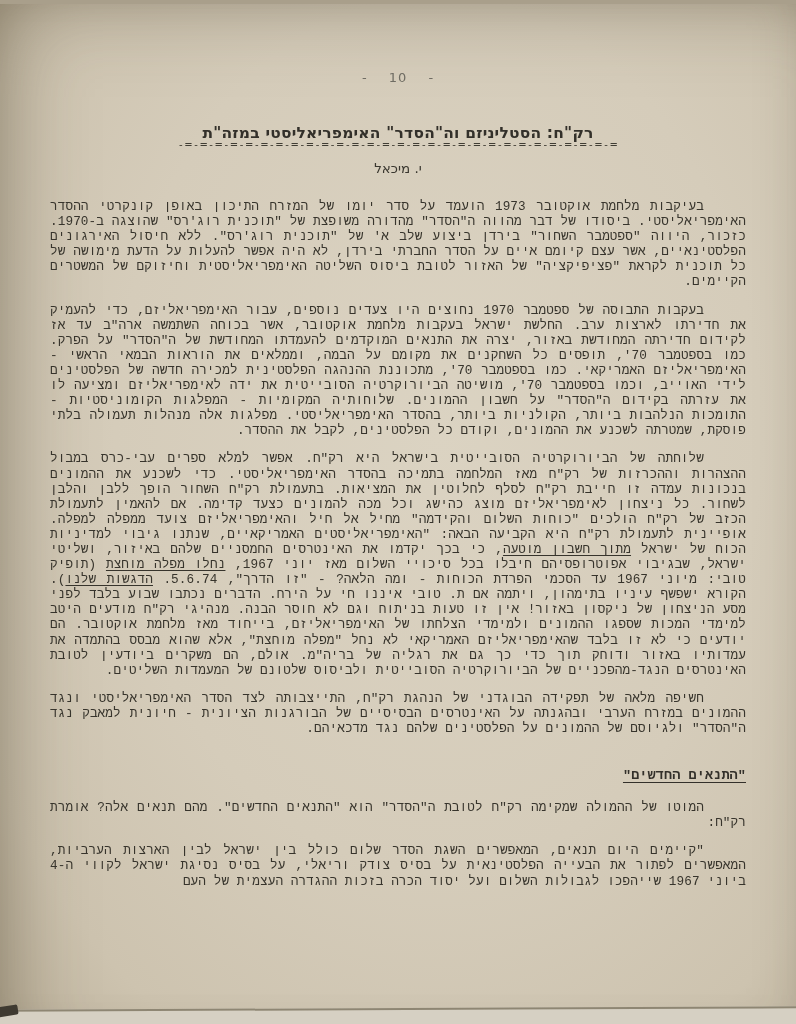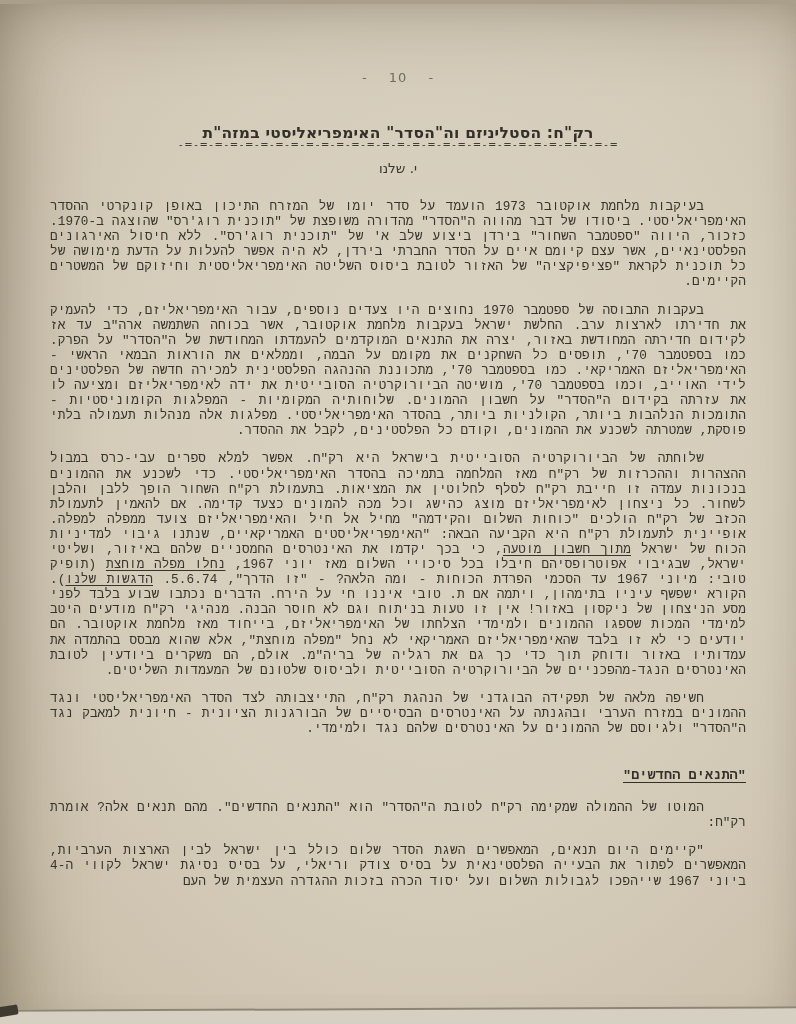--- a/index.html
+++ b/index.html
@@ -91,26 +91,26 @@
   }
 </style>
 </head>
 <body>
 
 <div class="page">
   <div class="page-number">- 10 -</div>
   <header>
     <h1 class="title">רק"ח: הסטליניזם וה"הסדר" האימפריאליסטי במזה"ת</h1>
     <div class="title-underline">-=-=-=-=-=-=-=-=-=-=-=-=-=-=-=-=-=-=-=-=-=-=-=-=-=-=-=-=-=-=-=-=-=-=-=-=-=-=-=-=</div>
-    <div class="byline">י. שלנו</div>
+    <div class="byline">י. מיכאל</div>
   </header>
   <main class="body" id="article-body">
       <p><span class="">בעיקבות מלחמת אוקטובר 1973 הועמד על סדר יומו של המזרח התיכון באופן קונקרטי ההסדר האימפריאליסטי. ביסודו של דבר מהווה ה"הסדר" מהדורה משופצת של "תוכנית רוג'רס" שהוצגה ב-1970. כזכור, היווה "ספטמבר השחור" בירדן ביצוע שלב א' של "תוכנית רוג'רס". ללא חיסול האירגונים הפלסטינאיים, אשר עצם קיומם איים על הסדר החברתי בירדן, לא היה אפשר להעלות על הדעת מימושה של כל תוכנית לקראת "פציפיקציה" של האזור לטובת ביסוס השליטה האימפריאליסטית וחיזוקם של המשטרים הקיימים.</span></p>
       <p><span class="">בעקבות התבוסה של ספטמבר 1970 נחוצים היו צעדים נוספים, עבור האימפריאליזם, כדי להעמיק את חדירתו לארצות ערב. החלשת ישראל בעקבות מלחמת אוקטובר, אשר בכוחה השתמשה ארה"ב עד אז לקידום חדירתה המחודשת באזור, יצרה את התנאים המוקדמים להעמדתו המחודשת של ה"הסדר" על הפרק. כמו בספטמבר 70', תופסים כל השחקנים את מקומם על הבמה, וממלאים את הוראות הבמאי הראשי - האימפריאליזם האמריקאי. כמו בספטמבר 70', מתכוננת ההנהגה הפלסטינית למכירה חדשה של הפלסטינים לידי האוייב, וכמו בספטמבר 70', מושיטה הביורוקרטיה הסובייטית את ידה לאימפריאליזם ומציעה לו את עזרתה בקידום ה"הסדר" על חשבון ההמונים. שלוחותיה המקומיות - המפלגות הקומוניסטיות - התומכות הנלהבות ביותר, הקולניות ביותר, בהסדר האימפריאליסטי. מפלגות אלה מנהלות תעמולה בלתי פוסקת, שמטרתה לשכנע את ההמונים, וקודם כל הפלסטינים, לקבל את ההסדר.</span></p>
       <p><span class="">שלוחתה של הביורוקרטיה הסובייטית בישראל היא רק"ח. אפשר למלא ספרים עבי-כרס במבול ההצהרות וההכרזות של רק"ח מאז המלחמה בתמיכה בהסדר האימפריאליסטי. כדי לשכנע את ההמונים בנכונות עמדה זו חייבת רק"ח לסלף לחלוטין את המציאות. בתעמולת רק"ח השחור הופך ללבן והלבן לשחור. כל ניצחון לאימפריאליזם מוצג כהישג וכל מכה להמונים כצעד קדימה. אם להאמין לתעמולת הכזב של רק"ח הולכים "כוחות השלום והקידמה" מחיל אל חיל והאימפריאליזם צועד ממפלה למפלה. אופיינית לתעמולת רק"ח היא הקביעה הבאה: "האימפריאליסטים האמריקאיים, שנתנו גיבוי למדיניות הכוח של ישראל </span><span class="u">מתוך חשבון מוטעה</span><span class="">, כי בכך יקדמו את האינטרסים החמסניים שלהם באיזור, ושליטי ישראל, שבגיבוי אפוטרופסיהם חיבלו בכל סיכויי השלום מאז יוני 1967, </span><span class="u">נחלו מפלה מוחצת</span><span class=""> (תופיק טובי: מיוני 1967 עד הסכמי הפרדת הכוחות - ומה הלאה? - "זו הדרך", 5.6.74. </span><span class="u">הדגשות שלנו</span><span class="">). הקורא ישפשף עיניו בתימהון, ויתמה אם ת. טובי איננו חי על הירח. הדברים נכתבו שבוע בלבד לפני מסע הניצחון של ניקסון באזור! אין זו טעות בניתוח וגם לא חוסר הבנה. מנהיגי רק"ח מודעים היטב למימדי המכות שספגו ההמונים ולמימדי הצלחתו של האימפריאליזם, בייחוד מאז מלחמת אוקטובר. הם יודעים כי לא זו בלבד שהאימפריאליזם האמריקאי לא נחל "מפלה מוחצת", אלא שהוא מבסס בהתמדה את עמדותיו באזור ודוחק תוך כדי כך גם את רגליה של בריה"מ. אולם, הם משקרים ביודעין לטובת האינטרסים הנגד-מהפכניים של הביורוקרטיה הסובייטית ולביסוס שלטונם של המעמדות השליטים.</span></p>
-      <p><span class="">חשיפה מלאה של תפקידה הבוגדני של הנהגת רק"ח, התייצבותה לצד הסדר האימפריאליסטי ונגד ההמונים במזרח הערבי ובהגנתה על האינטרסים הבסיסיים של הבורגנות הציונית - חיונית למאבק נגד ה"הסדר" ולגיוסם של ההמונים על האינטרסים שלהם נגד ולמימדי.</span></p>
+      <p><span class="">חשיפה מלאה של תפקידה הבוגדני של הנהגת רק"ח, התייצבותה לצד הסדר האימפריאליסטי ונגד ההמונים במזרח הערבי ובהגנתה על האינטרסים הבסיסיים של הבורגנות הציונית - חיונית למאבק נגד ה"הסדר" ולגיוסם של ההמונים על הפלסטינים שלהם נגד מדכאיהם.</span></p>
       <h2 class="section-heading">"התנאים החדשים"</h2>
       <p><span class="">המוטו של ההמולה שמקימה רק"ח לטובת ה"הסדר" הוא "התנאים החדשים". מהם תנאים אלה? אומרת רק"ח:</span></p>
       <p><span class="">"קיימים היום תנאים, המאפשרים השגת הסדר שלום כולל בין ישראל לבין הארצות הערביות, המאפשרים לפתור את הבעייה הפלסטינאית על בסיס צודק וריאלי, על בסיס נסיגת ישראל לקווי ה-4 ביוני 1967 שייהפכו לגבולות השלום ועל יסוד הכרה בזכות ההגדרה העצמית של העם</span></p>
     </main>
   <div class="page-edge"></div>
   <div class="scan-mark"></div>
 </div>
 
 </body></html>

